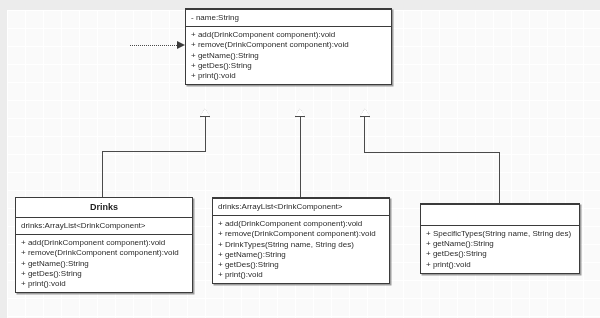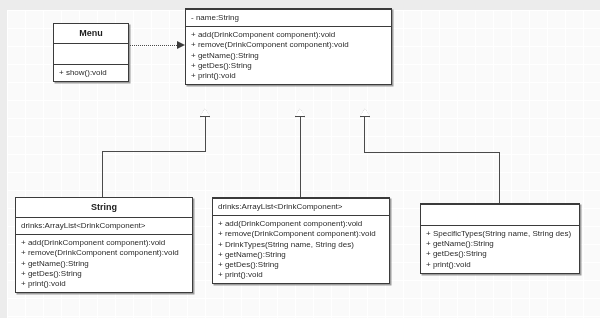--- a/index.html
+++ b/index.html
@@ -114,43 +114,36 @@
     z-index: 4;
   }
 </style>
 </head>
 <body>
 
 <div id="canvas">
   <div id="top-band"></div>
   <div id="left-band"></div>
 
-  <div class="uml-class" style="left:53px; top:23px; width:76px;">
-    <div class="uml-name">Menu</div>
-    <div class="uml-attrs uml-sep empty"></div>
-    <div class="uml-ops uml-sep">
-      <div class="uml-row">+ show():void</div>
-    </div>
-  </div>
 
   <div class="uml-class" style="left:185px; top:8px; width:207px;">
     <div class="uml-attrs uml-sep">
       <div class="uml-row">- name:String</div>
     </div>
     <div class="uml-ops uml-sep">
       <div class="uml-row">+ add(DrinkComponent component):void</div>
       <div class="uml-row">+ remove(DrinkComponent component):void</div>
       <div class="uml-row">+ getName():String</div>
       <div class="uml-row">+ getDes():String</div>
       <div class="uml-row">+ print():void</div>
     </div>
   </div>
 
   <div class="uml-class" style="left:15px; top:197px; width:178px;">
-    <div class="uml-name">String</div>
+    <div class="uml-name">Drinks</div>
     <div class="uml-attrs uml-sep">
       <div class="uml-row">drinks:ArrayList&lt;DrinkComponent&gt;</div>
     </div>
     <div class="uml-ops uml-sep">
       <div class="uml-row">+ add(DrinkComponent component):void</div>
       <div class="uml-row">+ remove(DrinkComponent component):void</div>
       <div class="uml-row">+ getName():String</div>
       <div class="uml-row">+ getDes():String</div>
       <div class="uml-row">+ print():void</div>
     </div>

